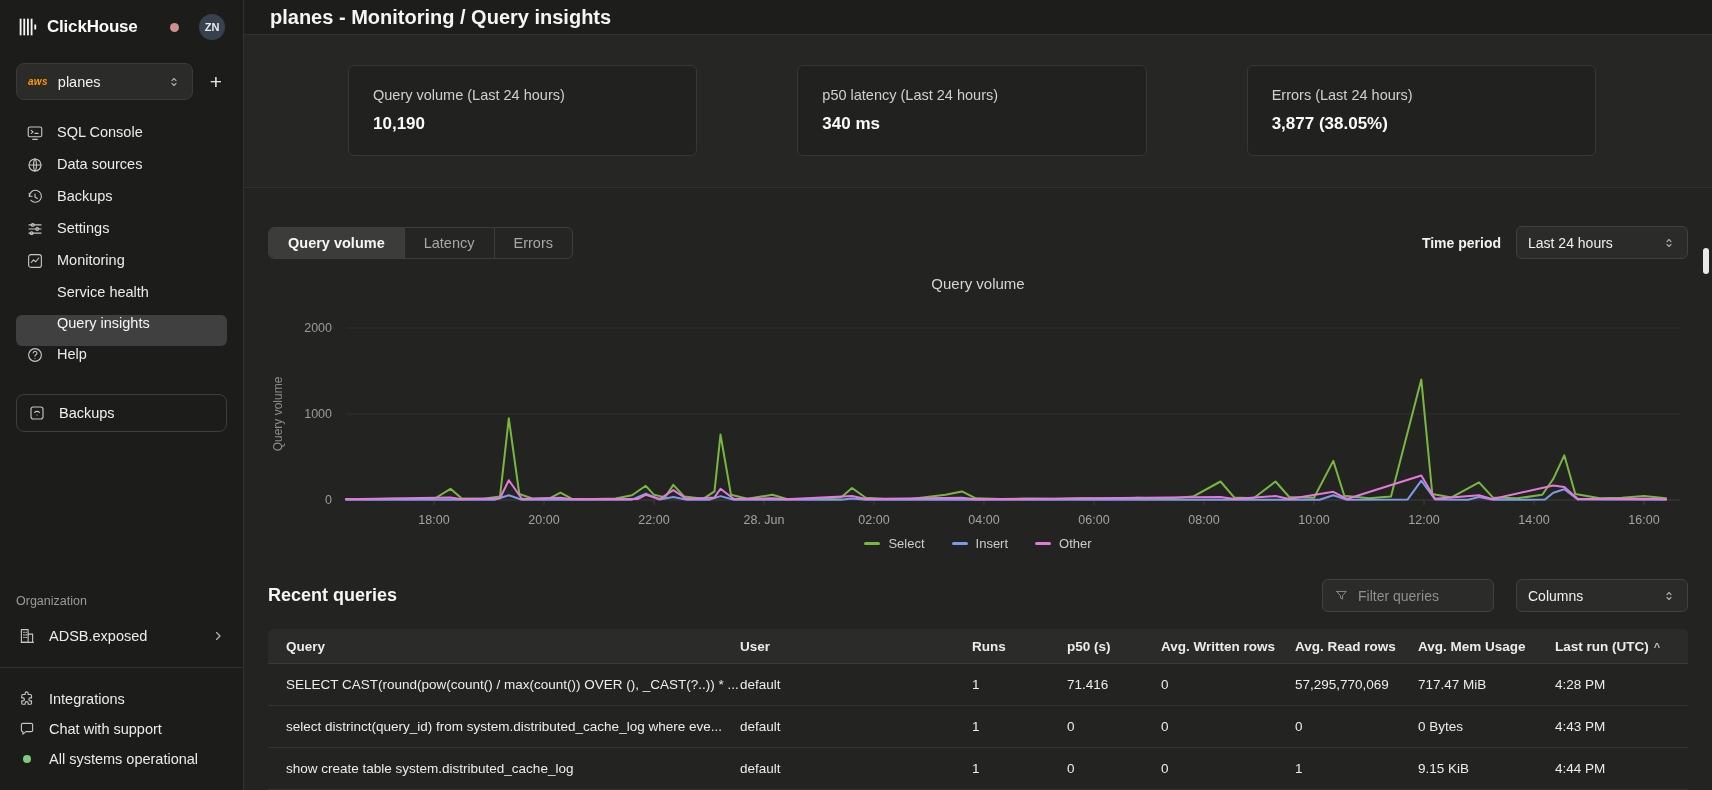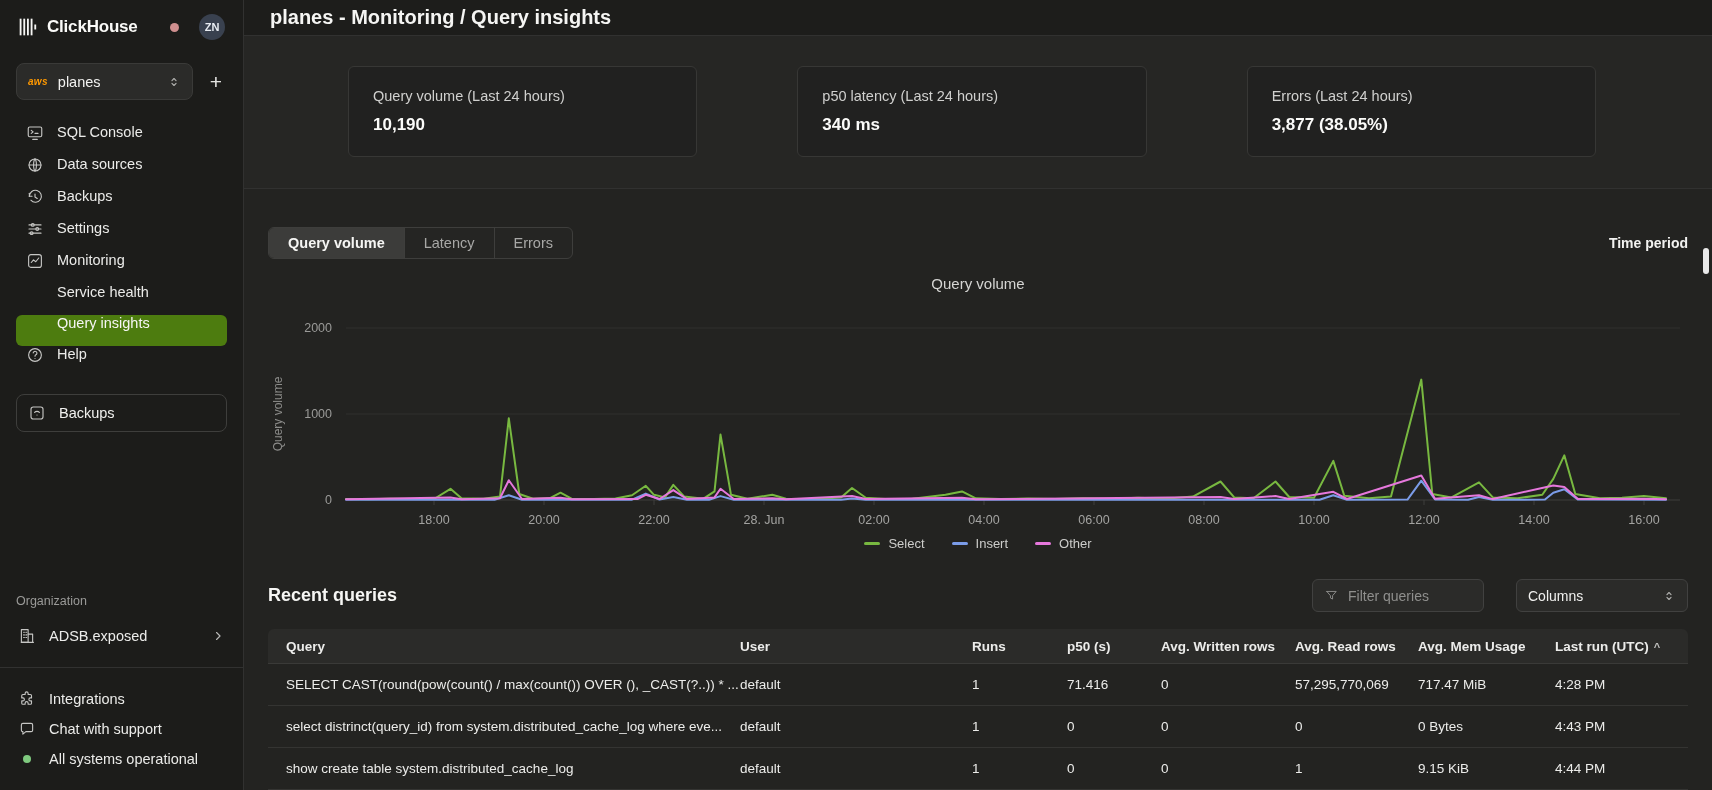--- a/index.html
+++ b/index.html
@@ -38,21 +38,21 @@
 
   nav.side-nav { margin-top:24px; display:flex; flex-direction:column; }
   .side-item {
     display:flex; align-items:flex-start; gap:13px; height:32px; padding:0 10px;
     border-radius:6px; color:#ebebe9; font-size:14.5px; cursor:pointer; white-space:nowrap;
   }
   .side-item .icon { width:18px; height:18px; color:#c6c6c4; flex:none; }
   .icon svg { width:100%; height:100%; fill:none; stroke:currentColor; stroke-width:1.5; stroke-linecap:round; stroke-linejoin:round; }
   .logo-icon svg rect { fill:currentColor; stroke:none; }
   .side-sub { padding-left:41px; height:31px; }
-  .side-sub.active { background:#4d7c0f; color:#f6f6f4; }
+  .side-sub.active { background:#404040; color:#f6f6f4; }
   .connect-btn {
     margin-top:16px; height:38px; border:1px solid #3e3e3c; border-radius:8px; background:transparent;
     display:flex; align-items:center; gap:13px; padding:0 11px; color:#f0f0ee; font-size:14.5px; cursor:pointer; width:100%;
   }
   .connect-btn .icon { width:18px; height:18px; color:#c6c6c4; }
   .org-section { margin-top:auto; }
   .org-label { font-size:12.5px; color:#9a9a98; margin-bottom:13px; }
   .org-item { display:flex; align-items:center; gap:13px; height:30px; padding:0 2px; font-size:14.5px; cursor:pointer; }
   .org-item .icon { width:18px; height:18px; color:#c6c6c4; }
   .org-item .chev { width:14px; height:14px; color:#b9b9b7; margin-left:auto; }
@@ -100,21 +100,21 @@
 
   .recent { margin-top:28px; }
   .recent-head { display:flex; align-items:center; }
   .recent-title { font-size:18px; font-weight:700; color:#f6f6f4; }
   .filter-box {
     margin-left:auto; width:172px; height:33px; background:#2b2b29; border:1px solid #414140; border-radius:6px;
     display:flex; align-items:center; gap:9px; padding:0 11px; cursor:text;
   }
   .filter-box .icon { width:15px; height:15px; color:#8f8f8d; }
   .filter-text { font-size:14px; color:#8f8f8d; }
-  .columns-box { margin-left:32px; }
+  .columns-box { margin-left:22px; }
 
   .q-table { margin-top:17px; border-radius:6px 6px 0 0; overflow:hidden; }
   .q-row {
     display:grid; grid-template-columns:454px 232px 95px 94px 134px 123px 137px 1fr;
     align-items:center; height:42px; padding-left:18px;
     border-bottom:1px solid #343432; font-size:13.5px; color:#ececea; background:#232321;
   }
   .q-row.header { background:#2b2b29; height:35px; font-weight:700; border-bottom:1px solid #3a3a38; }
   .q-cell { white-space:nowrap; overflow:hidden; text-overflow:clip; padding-right:18px; }
   .sort-caret { font-size:11px; color:#c0c0be; margin-left:5px; }
@@ -295,20 +295,29 @@
 
     <div class="content">
       <div class="tabs-row">
         <div class="tab-group">
           <div class="tab active">Query volume</div>
           <div class="tab">Latency</div>
           <div class="tab">Errors</div>
         </div>
         <div class="time-period">
           <span class="tp-label">Time period</span>
+          <div class="select-box">
+            <span>Last 24 hours</span>
+            <span class="updown">
+              <svg viewBox="0 0 24 24" fill="none" stroke="currentColor" stroke-width="2" stroke-linecap="round" stroke-linejoin="round">
+                  <path d="M8.5 9.5L12 6l3.5 3.5"></path>
+                  <path d="M8.5 14.5L12 18l3.5-3.5"></path>
+                </svg>
+            </span>
+          </div>
         </div>
       </div>
 
       <div class="chart-block">
         <div class="chart-title">Query volume</div>
         <svg class="chart-svg" id="chart-svg" width="1420" height="240" viewBox="0 0 1420 240">
             <text x="64" y="210" fill="#9a9a98" font-size="12.5" text-anchor="end">0</text>
             <line x1="78" x2="1412" y1="120" y2="120" stroke="#30302e" stroke-width="1"></line>
             <text x="64" y="124" fill="#9a9a98" font-size="12.5" text-anchor="end">1000</text>
             <line x1="78" x2="1412" y1="34" y2="34" stroke="#30302e" stroke-width="1"></line>

